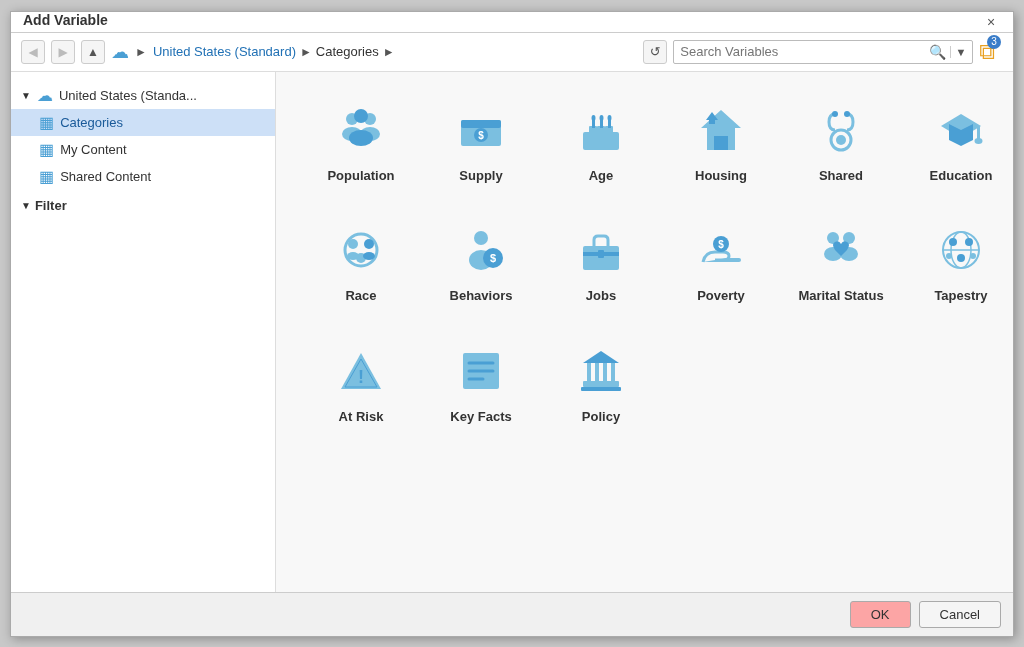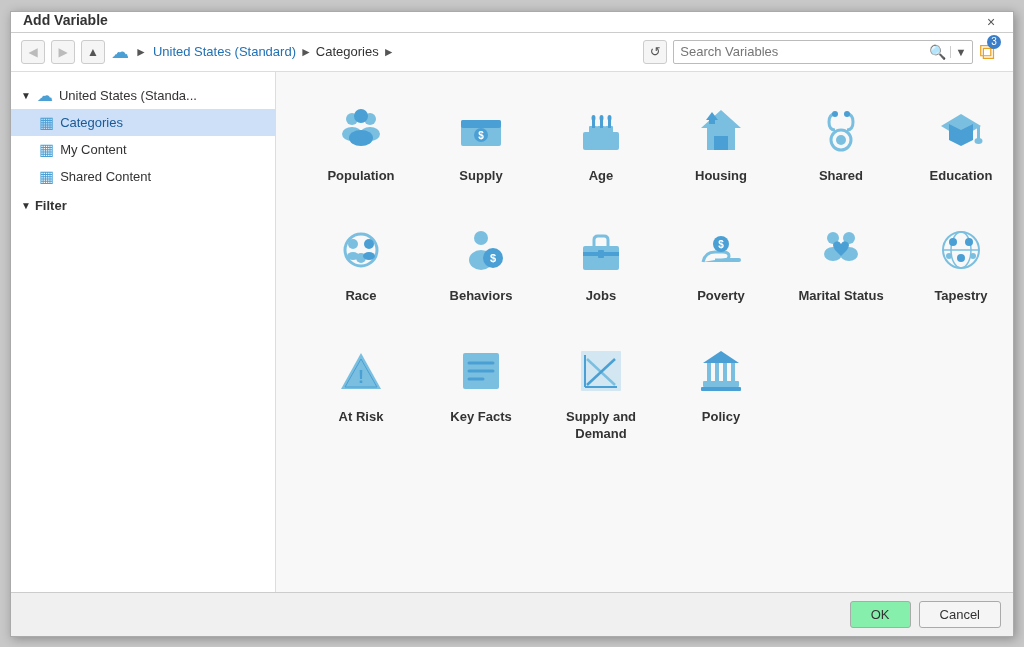--- a/index.html
+++ b/index.html
@@ -242,21 +242,21 @@
     .footer-btn {
       padding: 5px 20px;
       font-size: 13px;
       border: 1px solid #aaa;
       border-radius: 3px;
       cursor: pointer;
       background: #f5f5f5;
       color: #333;
     }
     .footer-btn.primary {
-      background: #86efac;
+      background: #fca5a5;
       margin-left: 36px;
     }
   </style>
 </head>
 <body>
 
 <div class="dialog">
 
   <div class="title-bar">
     <span class="title-text">Add Variable</span>
@@ -510,35 +510,20 @@
 
               <rect x="8" y="8" width="36" height="36" rx="2" fill="#7bbfe0"></rect>
               <line x1="14" y1="18" x2="38" y2="18" stroke="#4a9fd4" stroke-width="3" stroke-linecap="round"></line>
               <line x1="14" y1="26" x2="38" y2="26" stroke="#4a9fd4" stroke-width="3" stroke-linecap="round"></line>
               <line x1="14" y1="34" x2="28" y2="34" stroke="#4a9fd4" stroke-width="3" stroke-linecap="round"></line>
             </svg>
           </div>
           <span class="cat-label">Key Facts</span>
         </div>
 
-        <div class="category-item">
-          <div class="cat-icon">
-            <svg viewBox="0 0 52 52" xmlns="http://www.w3.org/2000/svg">
-
-              <rect x="6" y="6" width="40" height="40" rx="1" fill="#7bbfe0" opacity="0.3"></rect>
-              <line x1="10" y1="42" x2="42" y2="42" stroke="#4a9fd4" stroke-width="2"></line>
-              <line x1="10" y1="42" x2="10" y2="10" stroke="#4a9fd4" stroke-width="2"></line>
-
-              <line x1="12" y1="14" x2="40" y2="40" stroke="#7bbfe0" stroke-width="2.5"></line>
-
-              <line x1="12" y1="40" x2="40" y2="14" stroke="#4a9fd4" stroke-width="2.5"></line>
-            </svg>
-          </div>
-          <span class="cat-label">Supply and Demand</span>
-        </div>
 
         <div class="category-item">
           <div class="cat-icon">
             <svg viewBox="0 0 52 52" xmlns="http://www.w3.org/2000/svg">
 
               <rect x="8" y="36" width="36" height="6" rx="1" fill="#7bbfe0"></rect>
               <rect x="6" y="42" width="40" height="4" rx="1" fill="#4a9fd4"></rect>
               <rect x="12" y="18" width="4" height="18" fill="#7bbfe0"></rect>
               <rect x="20" y="18" width="4" height="18" fill="#7bbfe0"></rect>
               <rect x="28" y="18" width="4" height="18" fill="#7bbfe0"></rect>

